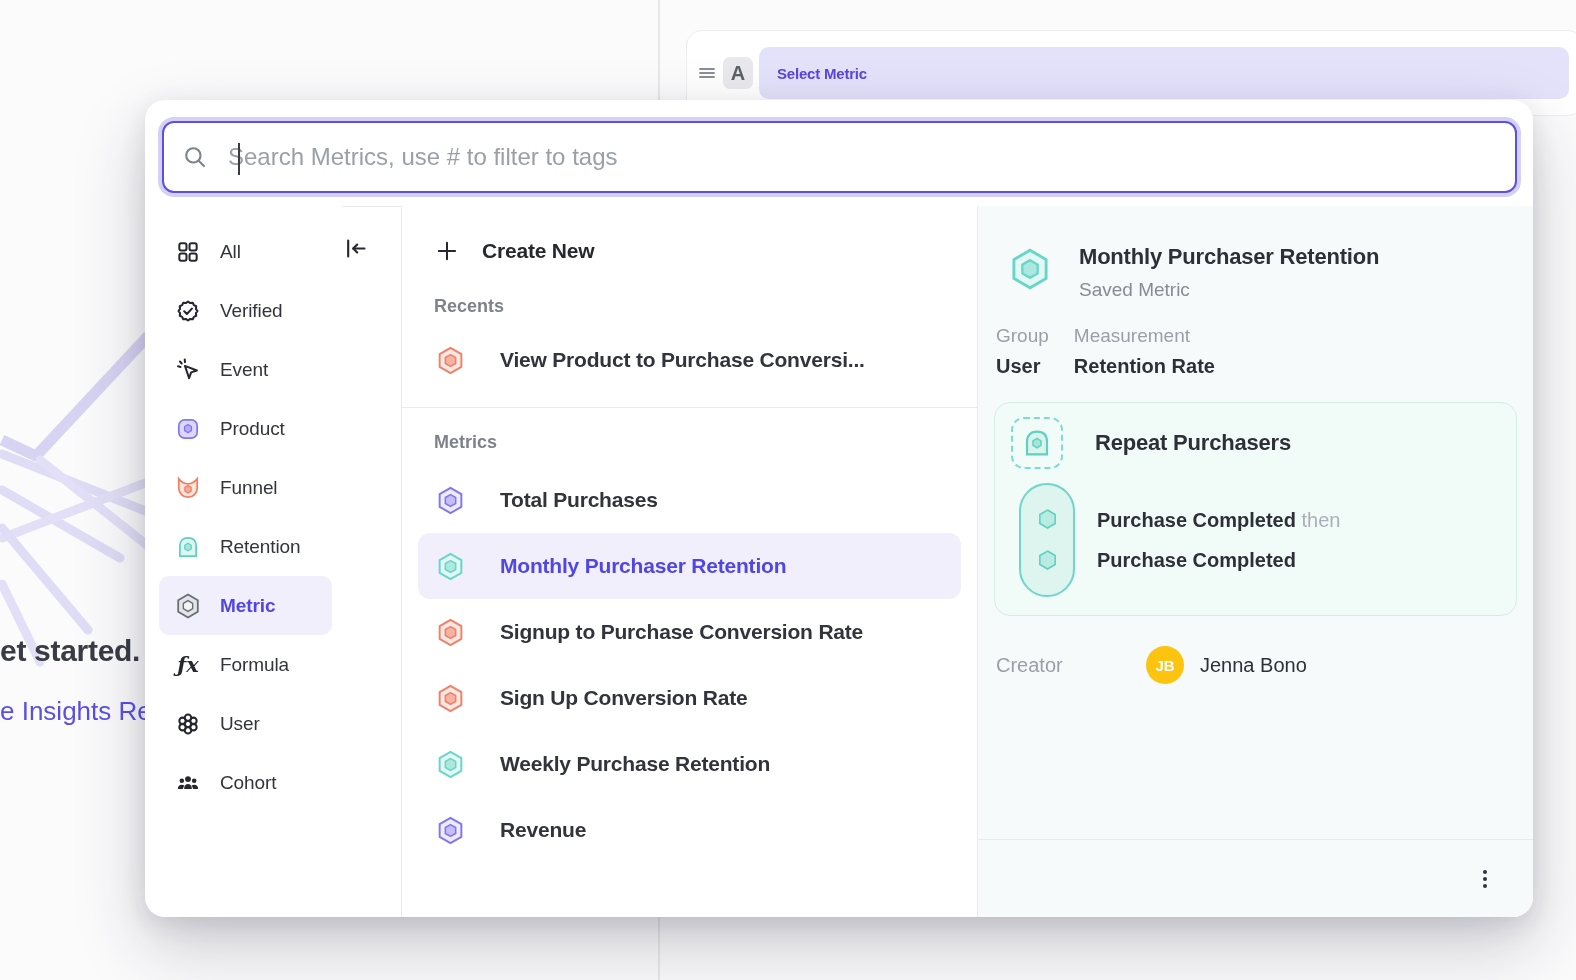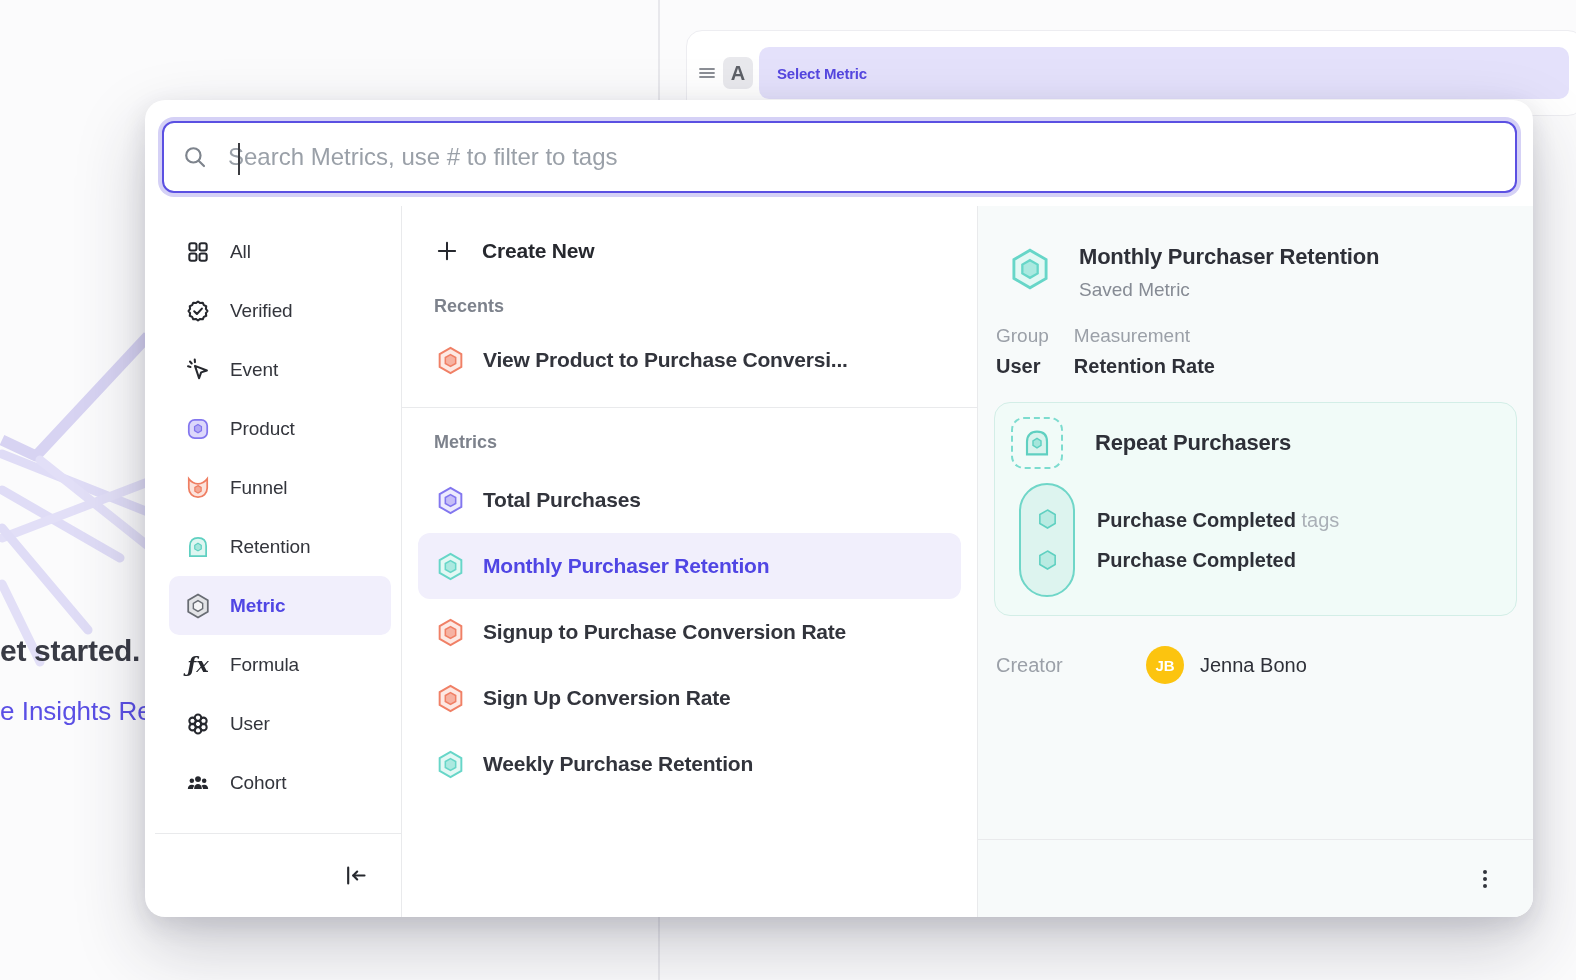--- a/index.html
+++ b/index.html
@@ -56,21 +56,21 @@
     border:none; outline:none; flex:1; font-family:"Liberation Sans",sans-serif;
     font-size:24px; color:#32343c; background:transparent;
   }
   .search-input::placeholder { color:#9aa0a8; }
   .caret { position:absolute; left:74px; top:20px; width:2px; height:32px; background:#3a3b40; }
 
   
   .cols { flex:1; display:flex; min-height:0; }
 
   
-  .sidebar { width:257px; border-right:1px solid #e9eaec; display:flex; flex-direction:column;padding-left:10px; }
+  .sidebar { width:257px; border-right:1px solid #e9eaec; display:flex; flex-direction:row; }
   .side-list { flex:1; padding-top:16px; }
   .side-item {
     height:59px; margin:0 10px 0 14px; border-radius:10px;
     display:flex; align-items:center; padding-left:14px; cursor:pointer;
   }
   .side-item .ic { width:30px; height:30px; display:flex; align-items:center; justify-content:center; flex:0 0 auto; }
   .side-item .lbl { margin-left:17px; font-size:19px; font-weight:500; color:#33353c; letter-spacing:-0.1px; }
   .side-item.sel { background:#f1effc; }
   .side-item.sel .lbl { color:#5046e4; font-weight:600; }
   .fx { font-family:"DejaVu Serif", serif; font-style:italic; font-weight:600; font-size:21px; color:#26282e; line-height:1; }
@@ -82,21 +82,21 @@
   
   .mid { flex:1; border-right:1px solid #e9eaec; padding-top:14px; overflow:hidden; }
   .create-row { height:62px; display:flex; align-items:center; padding-left:32px; cursor:pointer; }
   .create-row .lbl { margin-left:22px; font-size:21px; font-weight:700; color:#26282e; letter-spacing:-0.2px; }
   .section-lbl { padding-left:32px; margin-top:14px; font-size:18px; font-weight:600; color:#7d828c; }
   .metric-row {
     height:66px; margin:0 16px; border-radius:12px;
     display:flex; align-items:center; padding-left:17px; cursor:pointer;
   }
   .metric-row .ic { width:31px; height:31px; flex:0 0 auto; }
-  .metric-row .lbl { margin-left:17px; font-size:21px; font-weight:600; color:#32343c; letter-spacing:-0.2px; white-space:nowrap; }
+  .metric-row .lbl { margin-left:34px; font-size:21px; font-weight:600; color:#32343c; letter-spacing:-0.2px; white-space:nowrap; }
   .metric-row.sel { background:#f1effc; }
   .metric-row.sel .lbl { color:#5046e4; }
   .mid-divider { height:1px; background:#e9eaec; margin-top:14px; }
   .recents-block .metric-row { margin-top:10px; }
   .metrics-block .metric-row { margin-top:0; }
 
   
   .detail { width:555px; background:#f7fafa; display:flex; flex-direction:column; }
   .detail-body { flex:1; padding:38px 16px 0 16px; min-height:0; }
   .d-head { display:flex; padding-left:13px; }
@@ -388,20 +388,27 @@
         </div>
 
         <div class="metric-row">
           <svg class="hex teal ic" viewBox="0 0 24 24">
             <path class="o" d="M12 2.2 L20.4 7.1 V16.9 L12 21.8 L3.6 16.9 V7.1 Z"></path>
               <path class="i" d="M12 7.4 L16 9.7 V14.3 L12 16.6 L8 14.3 V9.7 Z"></path>
           </svg>
           <span class="lbl">Weekly Purchase Retention</span>
         </div>
 
+        <div class="metric-row">
+          <svg class="hex purple ic" viewBox="0 0 24 24">
+            <path class="o" d="M12 2.2 L20.4 7.1 V16.9 L12 21.8 L3.6 16.9 V7.1 Z"></path>
+              <path class="i" d="M12 7.4 L16 9.7 V14.3 L12 16.6 L8 14.3 V9.7 Z"></path>
+          </svg>
+          <span class="lbl">Revenue</span>
+        </div>
       </div>
     </div>
 
     <div class="detail">
       <div class="detail-body">
 
         <div class="d-head">
           <svg class="hex teal ic" width="46" height="46" viewBox="0 0 24 24">
             <path class="o" d="M12 2.2 L20.4 7.1 V16.9 L12 21.8 L3.6 16.9 V7.1 Z"></path>
               <path class="i" d="M12 7.4 L16 9.7 V14.3 L12 16.6 L8 14.3 V9.7 Z"></path>
@@ -436,21 +443,21 @@
           <div class="d-card-body">
             <div class="capsule">
               <svg width="27" height="27" viewBox="0 0 24 24">
                 <path d="M12 3.6 L18.8 7.6 V15.6 L12 19.6 L5.2 15.6 V7.6 Z" fill="#b9ebe2" stroke="#5fd0c1" stroke-width="1.4"></path>
               </svg>
               <svg width="27" height="27" viewBox="0 0 24 24">
                 <path d="M12 3.6 L18.8 7.6 V15.6 L12 19.6 L5.2 15.6 V7.6 Z" fill="#b9ebe2" stroke="#5fd0c1" stroke-width="1.4"></path>
               </svg>
             </div>
             <div class="steps">
-              <div class="step"><span>Purchase Completed</span> <span class="conn">tags</span></div>
+              <div class="step"><span>Purchase Completed</span> <span class="conn">then</span></div>
               <div class="step"><span>Purchase Completed</span> <span class="conn"></span></div>
             </div>
           </div>
         </div>
 
         <div class="d-creator">
           <div class="c-lbl">Creator</div>
           <div class="avatar">JB</div>
           <div class="c-name">Jenna Bono</div>
         </div>

